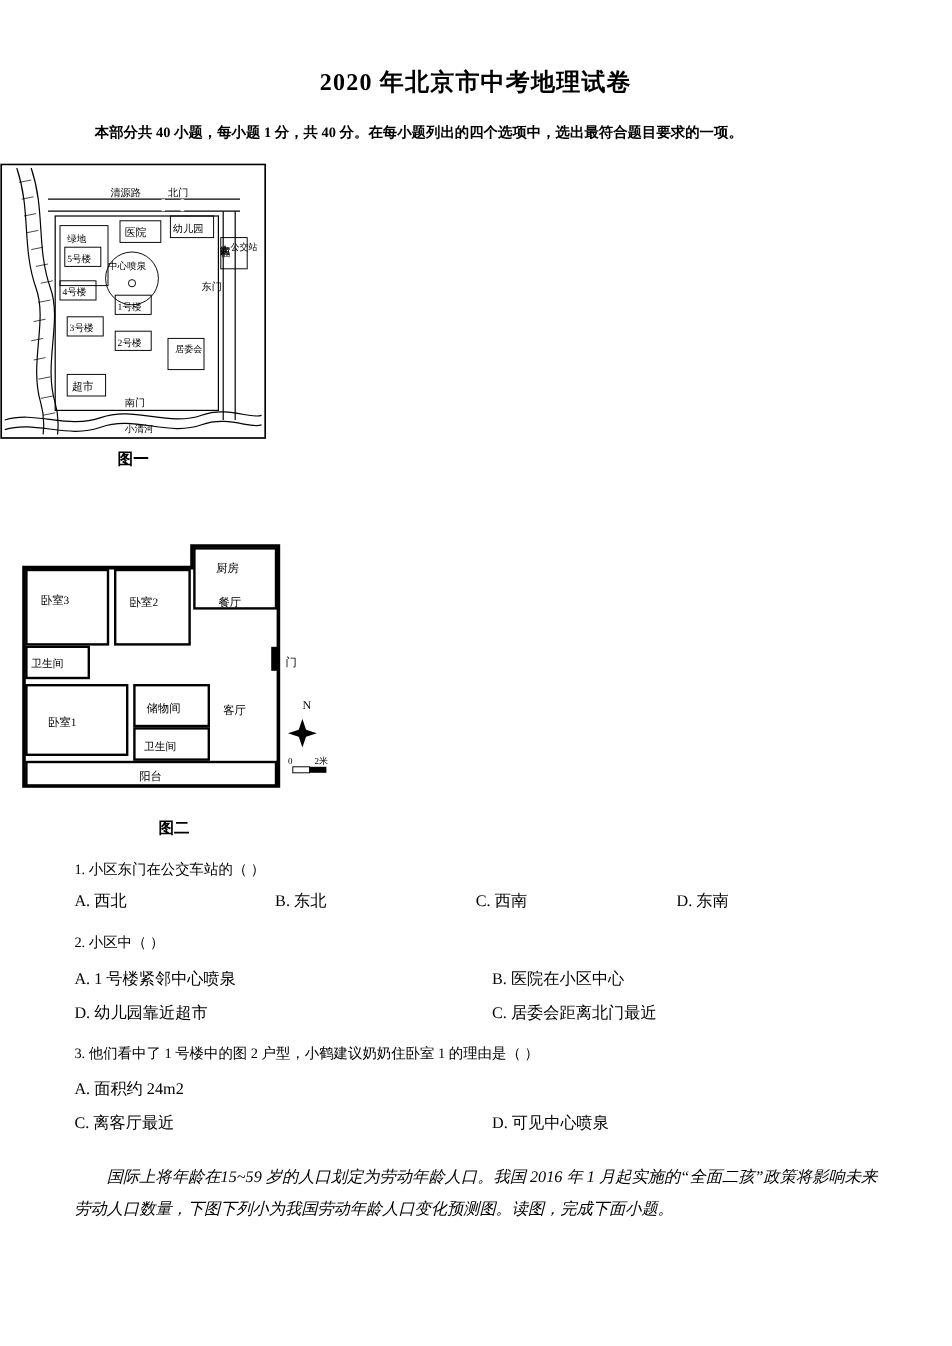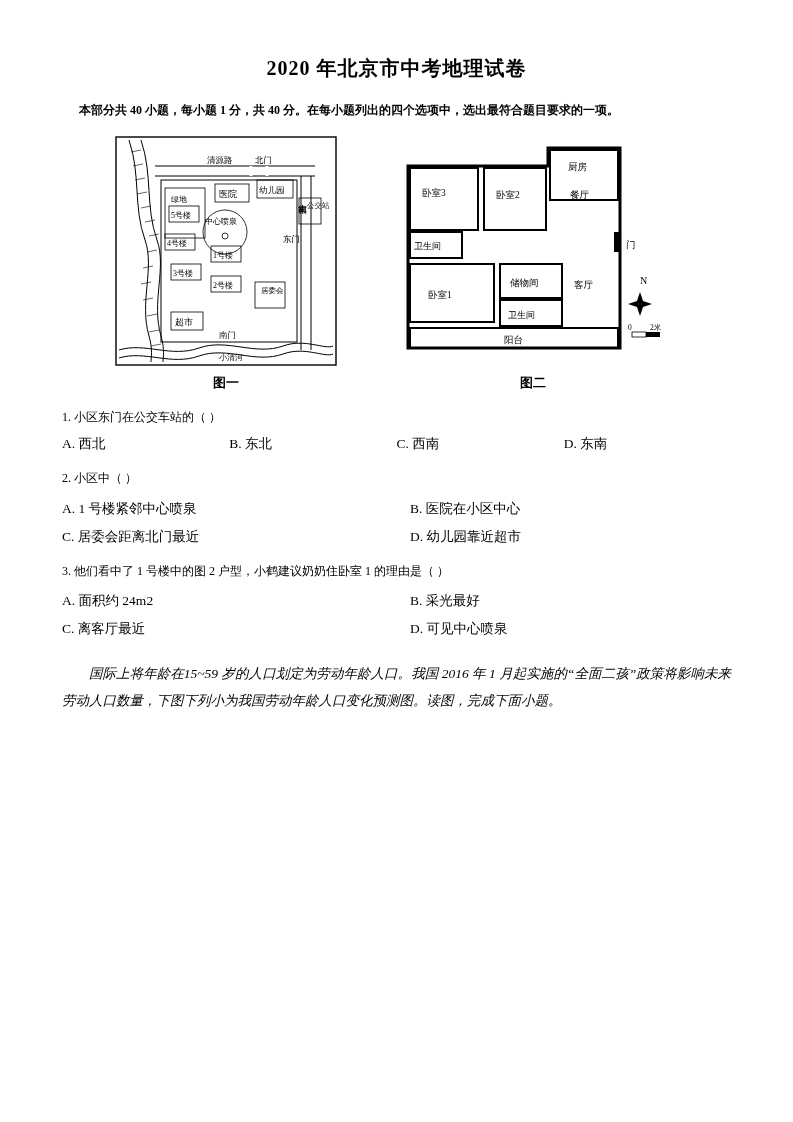--- a/index.html
+++ b/index.html
@@ -19,21 +19,21 @@
   }
   .lead{
     font-size:12px;font-weight:bold;line-height:2.0;margin:16px 62px 0 79px;
     text-align:justify;
   }
   .para{
     font-size:13.5px;line-height:2.0;margin:10px 62px 0 62px;text-align:justify;
   }
   .indent{text-indent:2em;}
   .figwrap{
-    margin-top:14px;display:flex;justify-content:center;gap:51px;align-items:flex-start;
+    margin-top:14px;display:flex;justify-content:center;gap:51px;align-items:flex-start;flex-direction:column;
   }
   .figbox{display:flex;flex-direction:column;align-items:center;}
   .figcap{font-size:13px;margin-top:8px;font-weight:bold;}
   .q{
     font-size:12px;line-height:1.9;margin:14px 62px 0 62px;
   }
   .opts{
     display:flex;margin:6px 62px 0 62px;font-size:13.5px;
   }
   .opts.four > div{width:25%;}
@@ -201,31 +201,30 @@
 
   <div class="q">
     <span>2.</span>
     <span>小区中（      ）</span>
   </div>
   <div class="opts two">
     <div>A. 1 号楼紧邻中心喷泉</div>
     <div>B. 医院在小区中心</div>
   </div>
   <div class="opts two">
+    <div>D. 幼儿园靠近超市</div>
     <div>C. 居委会距离北门最近</div>
-    <div>D. 幼儿园靠近超市</div>
   </div>
 
   <div class="q">
     <span>3.</span>
     <span>他们看中了 1 号楼中的图 2 户型，小鹤建议奶奶住卧室 1 的理由是（      ）</span>
   </div>
   <div class="opts two">
     <div>A. 面积约 24m2</div>
-    <div>B. 采光最好</div>
   </div>
   <div class="opts two">
     <div>C. 离客厅最近</div>
     <div>D. 可见中心喷泉</div>
   </div>
 
   <div class="para indent" style="margin-top:22px;font-style:italic;">国际上将年龄在15~59 岁的人口划定为劳动年龄人口。我国 2016 年 1 月起实施的“全面二孩”政策将影响未来劳动人口数量，下图下列小为我国劳动年龄人口变化预测图。读图，完成下面小题。</div>
 
 </div>
 

